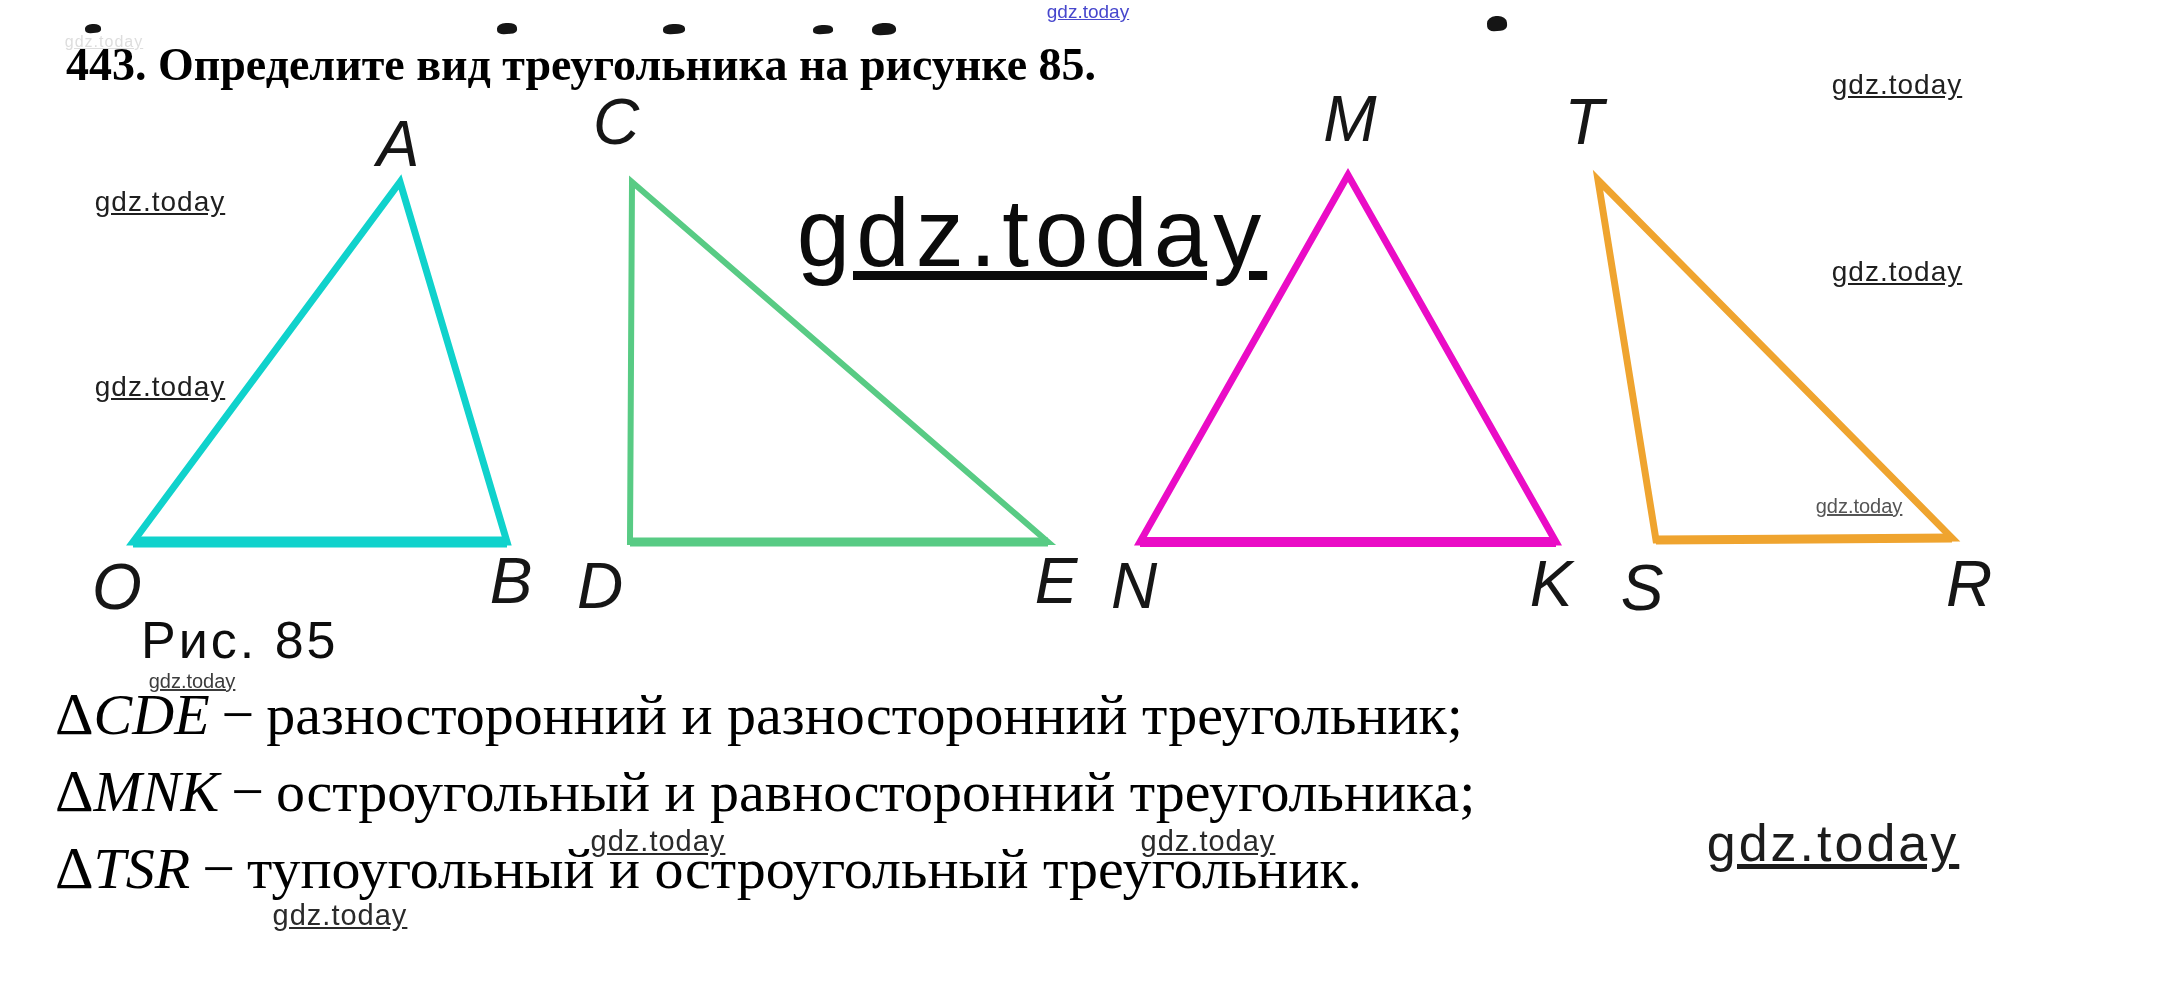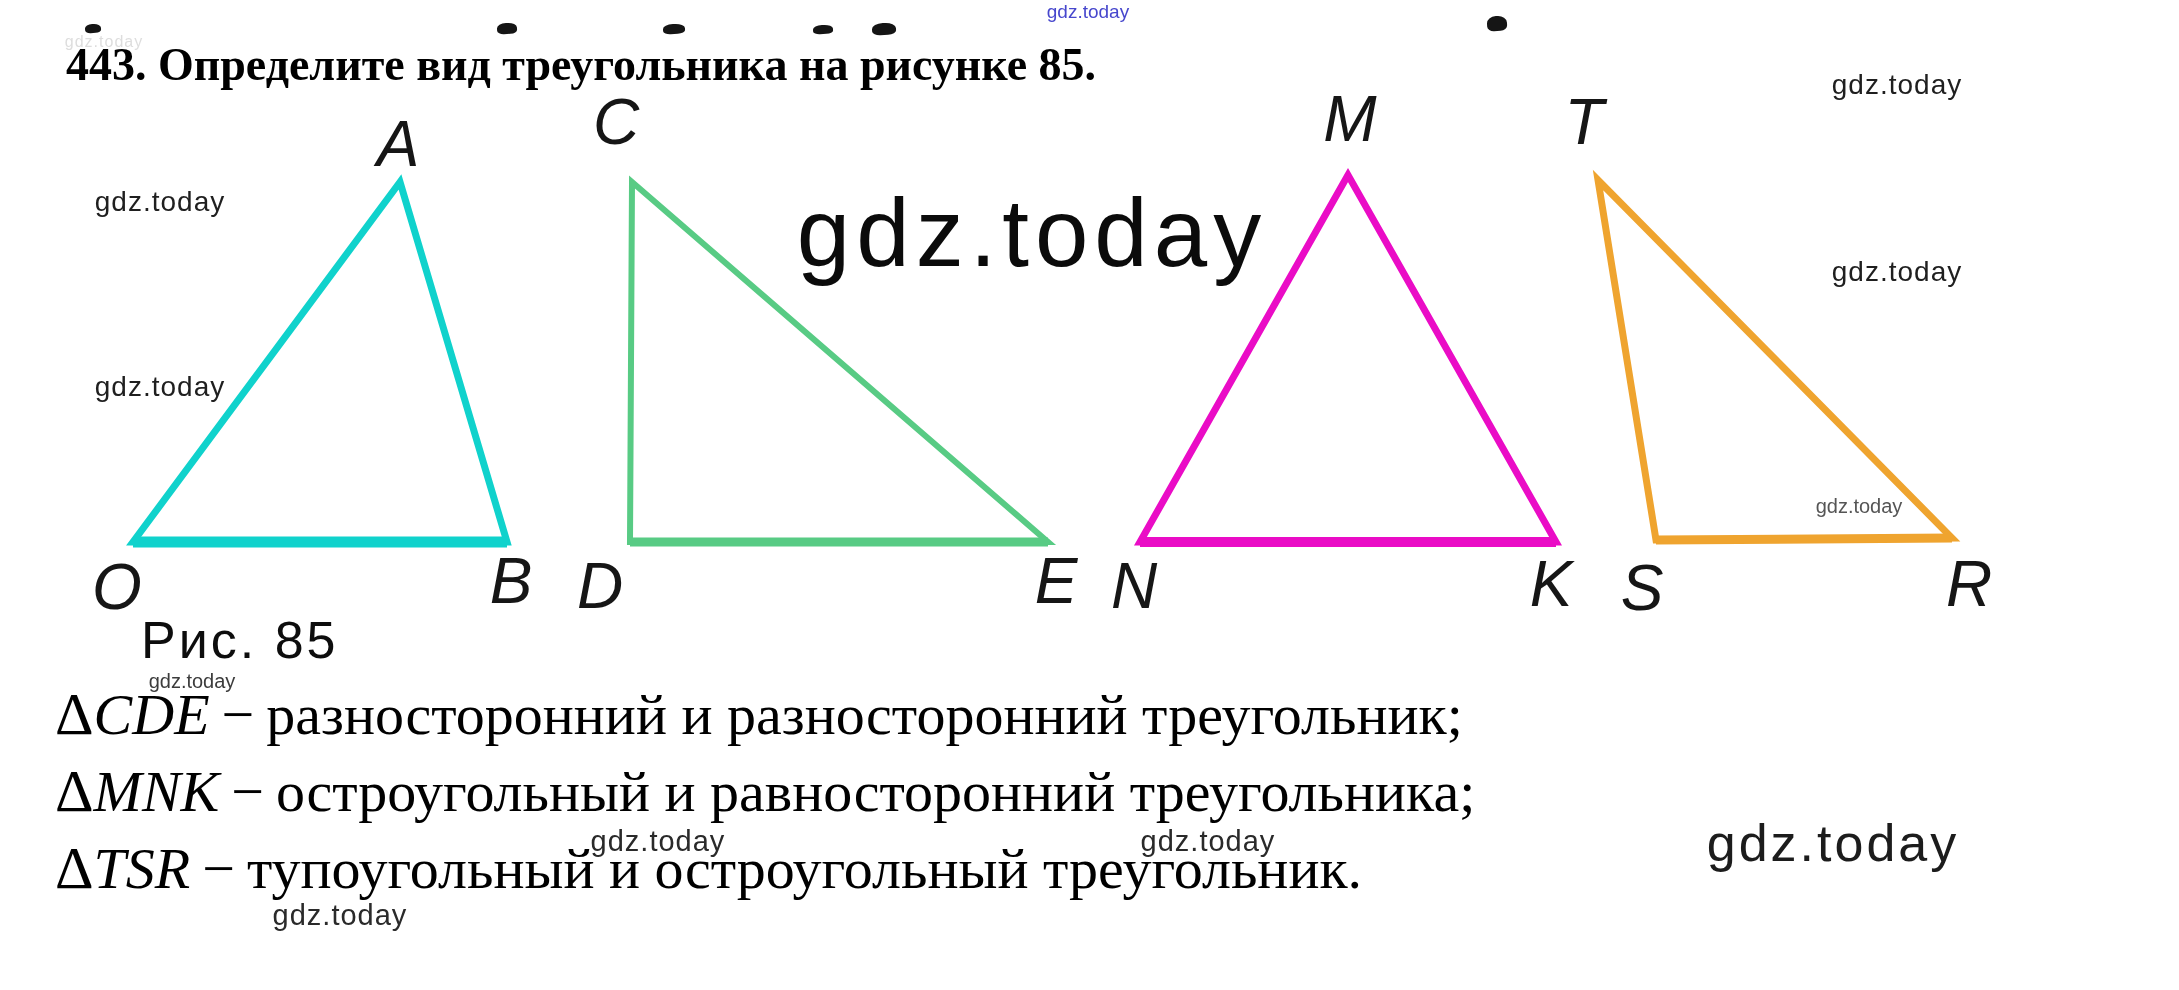--- a/index.html
+++ b/index.html
@@ -15,21 +15,21 @@
     text-align:center;
   }
   .frag{position:absolute;background:#151515;border-radius:46% 46% 34% 34%;transform:rotate(-3deg);}
   .vlabel{
     position:absolute;transform:translate(-50%,-50%);
     font-family:"Liberation Sans",sans-serif;font-style:italic;
     font-size:64px;color:#161616;line-height:1;
   }
   .wm{
     position:absolute;transform:translateX(-50%);
-    font-family:"Liberation Sans",sans-serif;white-space:nowrap;line-height:1.1;
+    font-family:"Liberation Sans",sans-serif;white-space:nowrap;line-height:1.1;text-decoration:underline;
   }
   .caption{
     position:absolute;left:141px;top:610px;
     font-size:52px;letter-spacing:3px;color:#0d0d0d;
     font-family:"Liberation Sans",sans-serif;white-space:nowrap;
   }
   #answers{position:absolute;left:55px;top:676px;}
   .ans{
     font-family:"Liberation Serif",serif;font-size:58px;line-height:76px;
     color:#000;white-space:nowrap;

